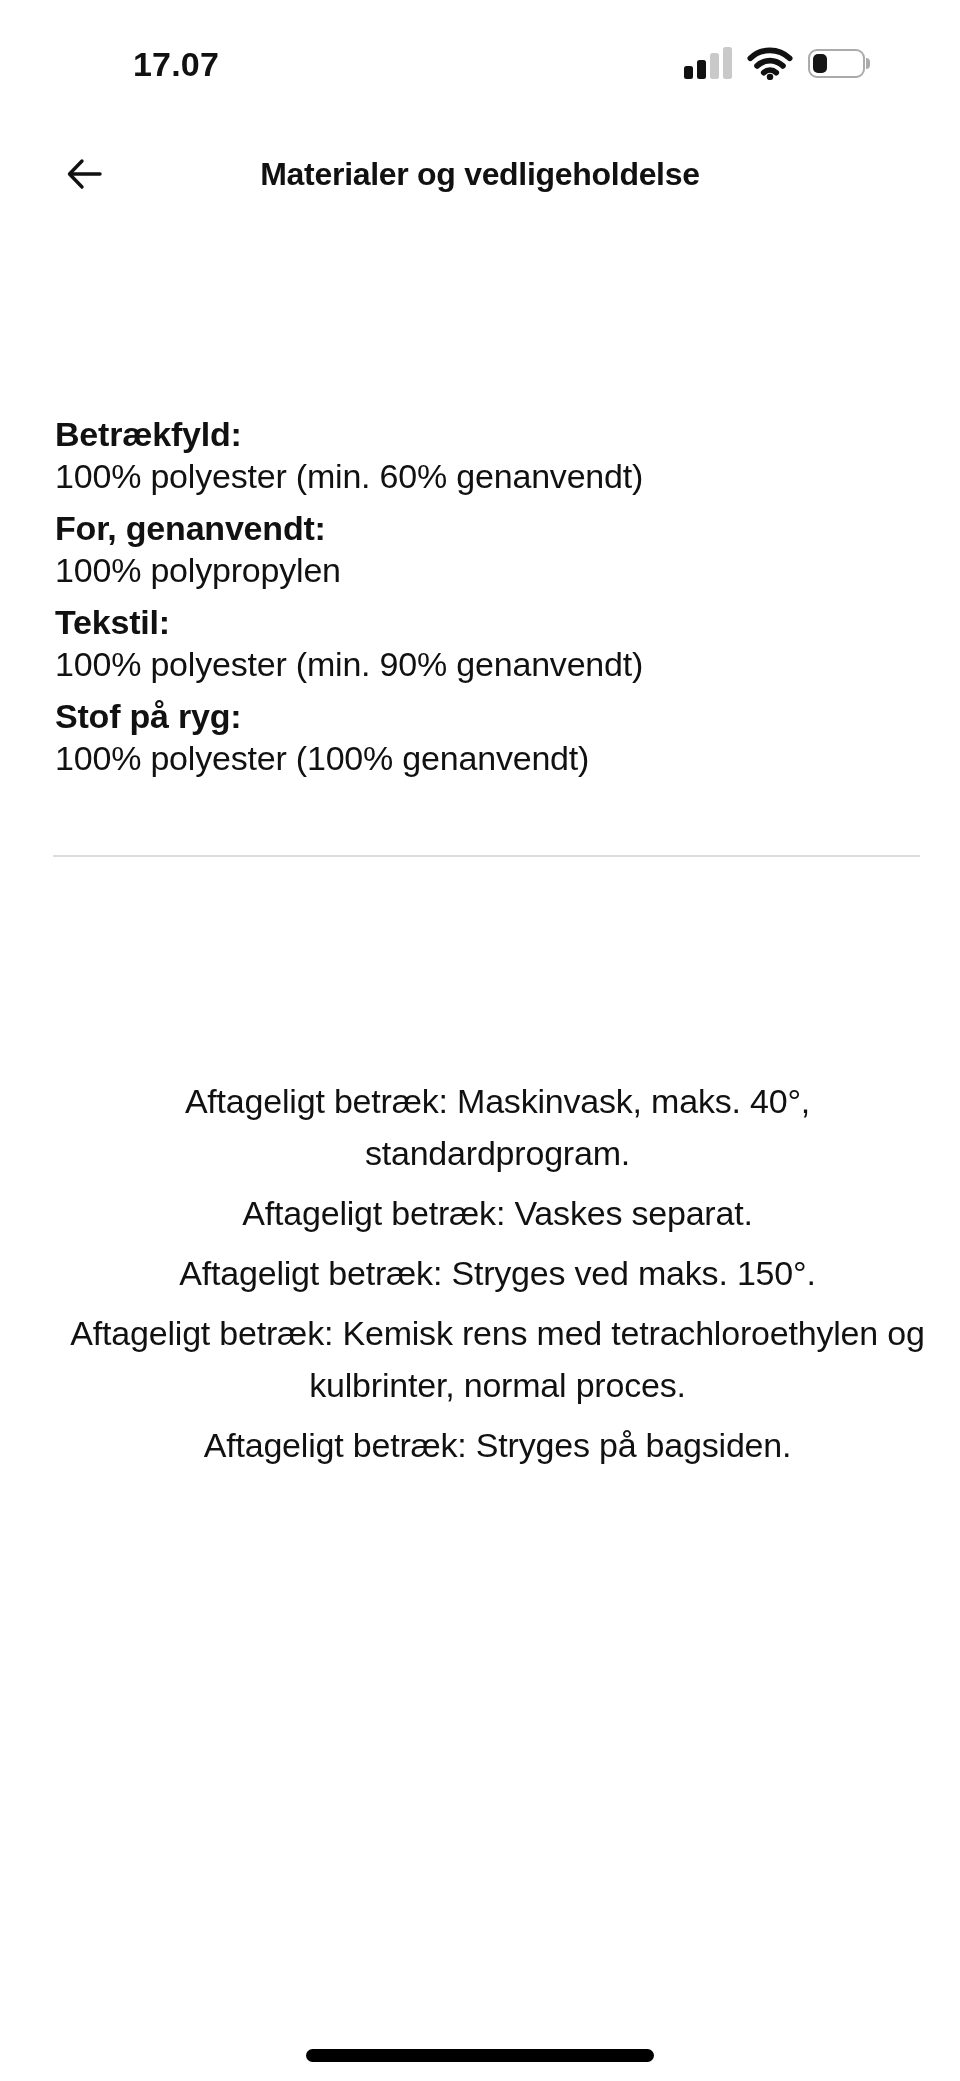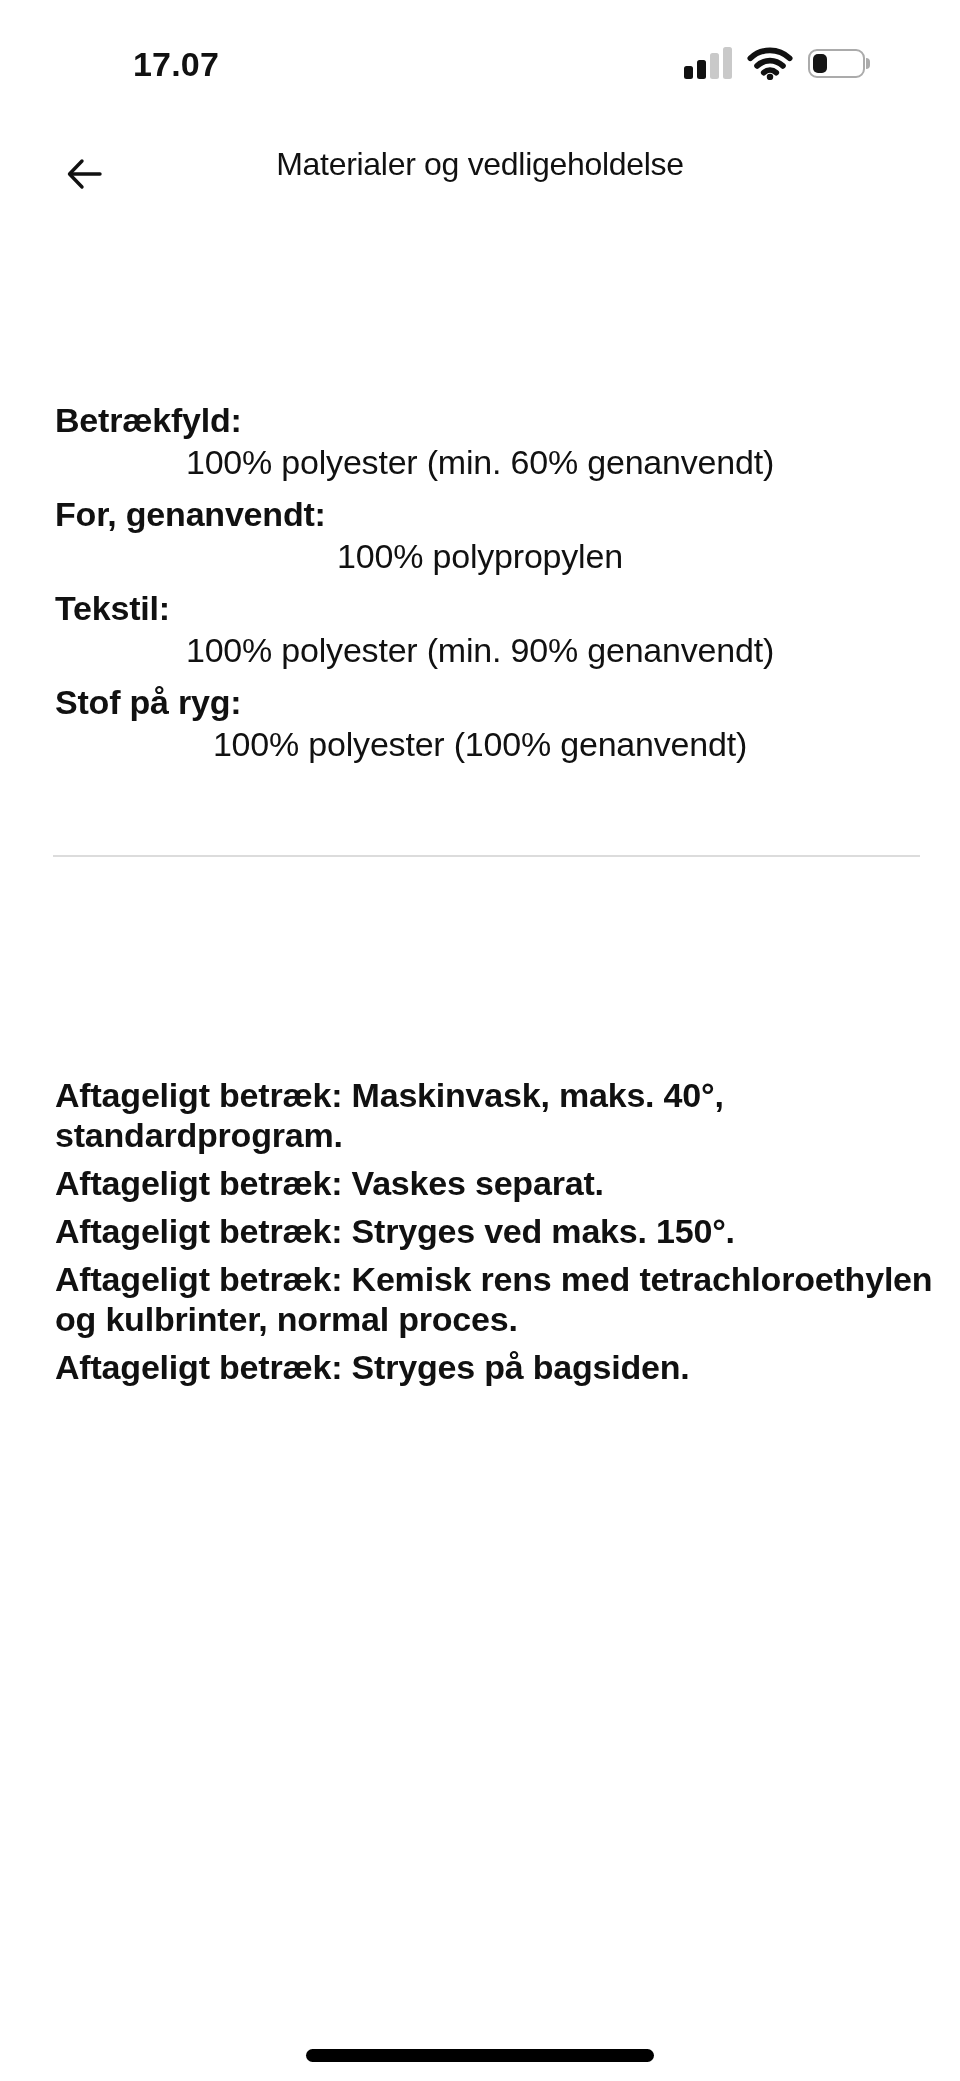--- a/index.html
+++ b/index.html
@@ -93,85 +93,85 @@
     height: 52px;
     display: flex;
     align-items: center;
     justify-content: center;
     background: none;
     border: none;
     cursor: pointer;
   }
   .nav-title {
     position: absolute;
-    top: 141px;
+    top: 151px;
     left: 120px;
     right: 120px;
     text-align: center;
     font-size: 32px;
-    font-weight: 400;
+    font-weight: 700;
     line-height: 46px;
     letter-spacing: -0.3px;
   }
 
   
   .h1 {
     position: absolute;
     left: 55px;
     font-size: 58px;
     font-weight: 700;
     letter-spacing: -1px;
     line-height: 70px;
     color: #111111;
   }
   #materials-heading { top: 270px; }
   #maintenance-heading { top: 942px; }
 
   .materials-list {
     position: absolute;
-    top: 399px;
+    top: 413px;
     left: 55px;
     width: 850px;
   }
   .mat-item { margin-bottom: 10px; }
   .mat-label {
     font-size: 34px;
     font-weight: 700;
     line-height: 42px;
     letter-spacing: -0.2px;
   }
   .mat-value {
     font-size: 34px;
     font-weight: 400;
     line-height: 42px;
     letter-spacing: -0.2px;
-    text-align: center;
   }
 
   .divider {
     position: absolute;
     top: 855px;
     left: 53px;
     width: 867px;
     height: 1.5px;
     background: #dcdcdc;
   }
 
   .maintenance-list {
     position: absolute;
     top: 1075px;
     left: 55px;
     width: 885px;
   }
   .care-item {
     font-size: 34px;
-    font-weight: 700;
-    line-height: 40px;
+    font-weight: 400;
+    line-height: 52px;
     letter-spacing: -0.2px;
     margin-bottom: 8px;
+    text-align: center;
   }
 
   .home-indicator {
     position: absolute;
     top: 2049px;
     left: 50%;
     transform: translateX(-50%);
     width: 348px;
     height: 13px;
     border-radius: 7px;

